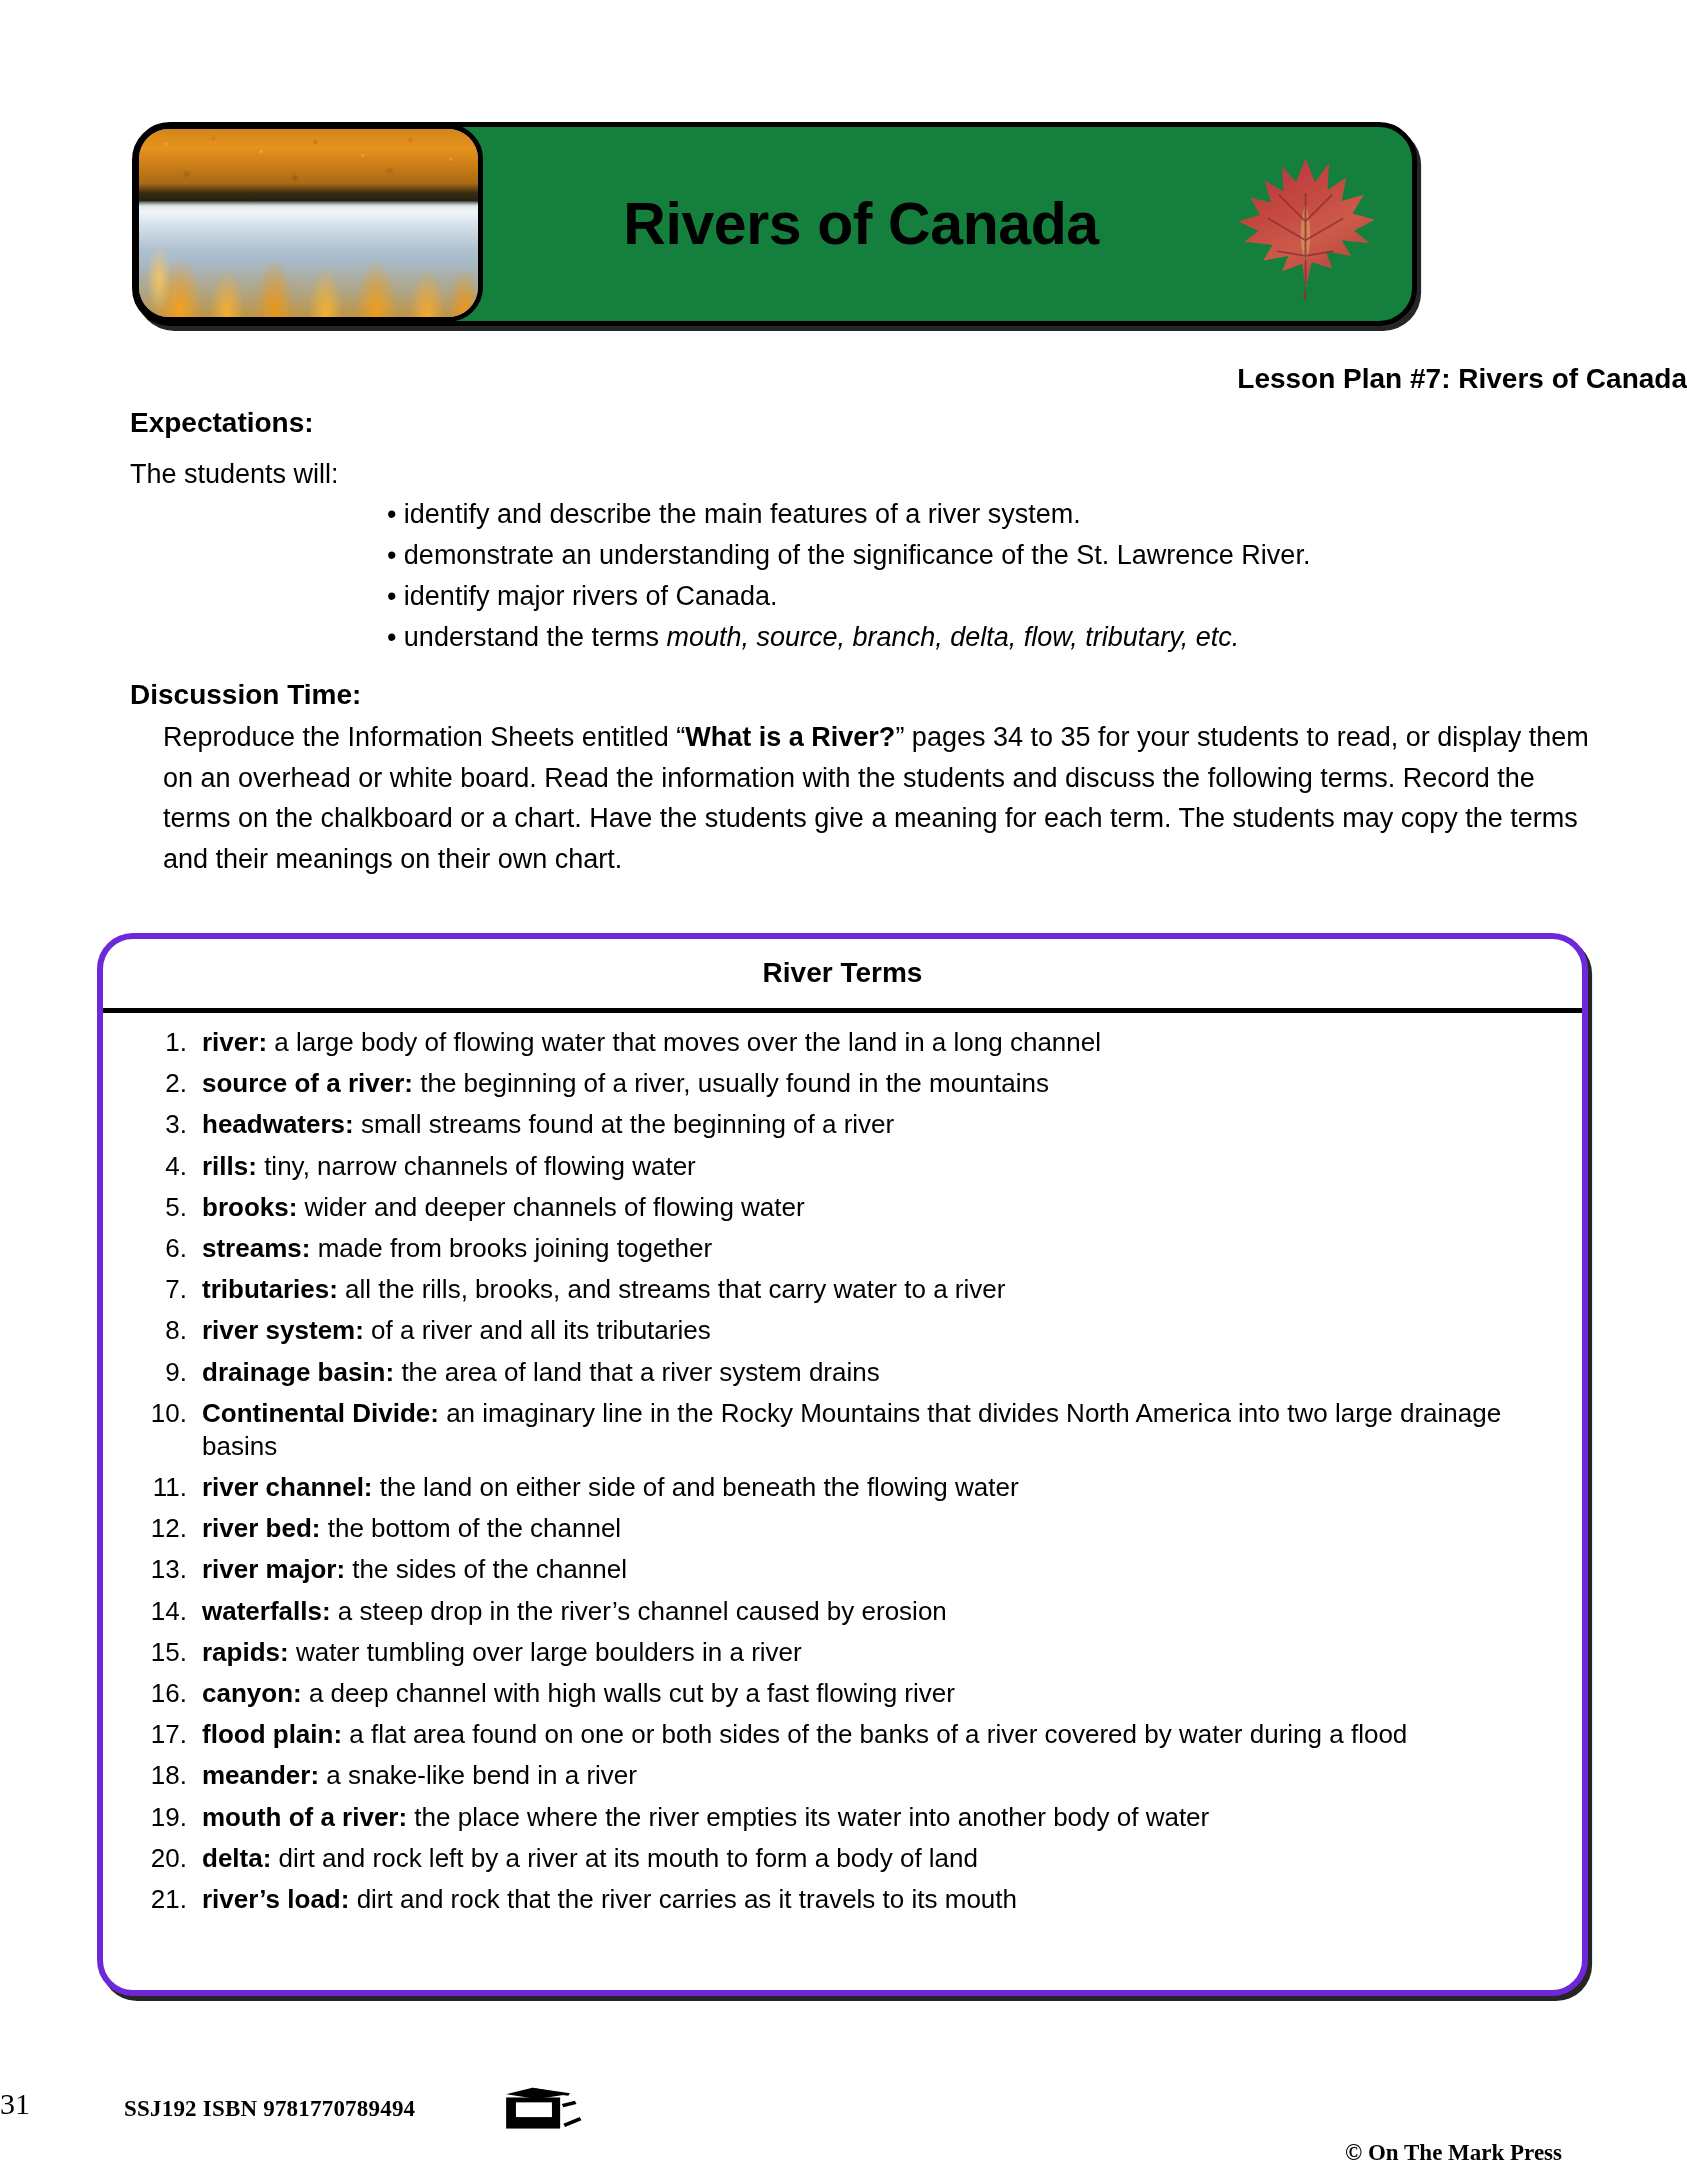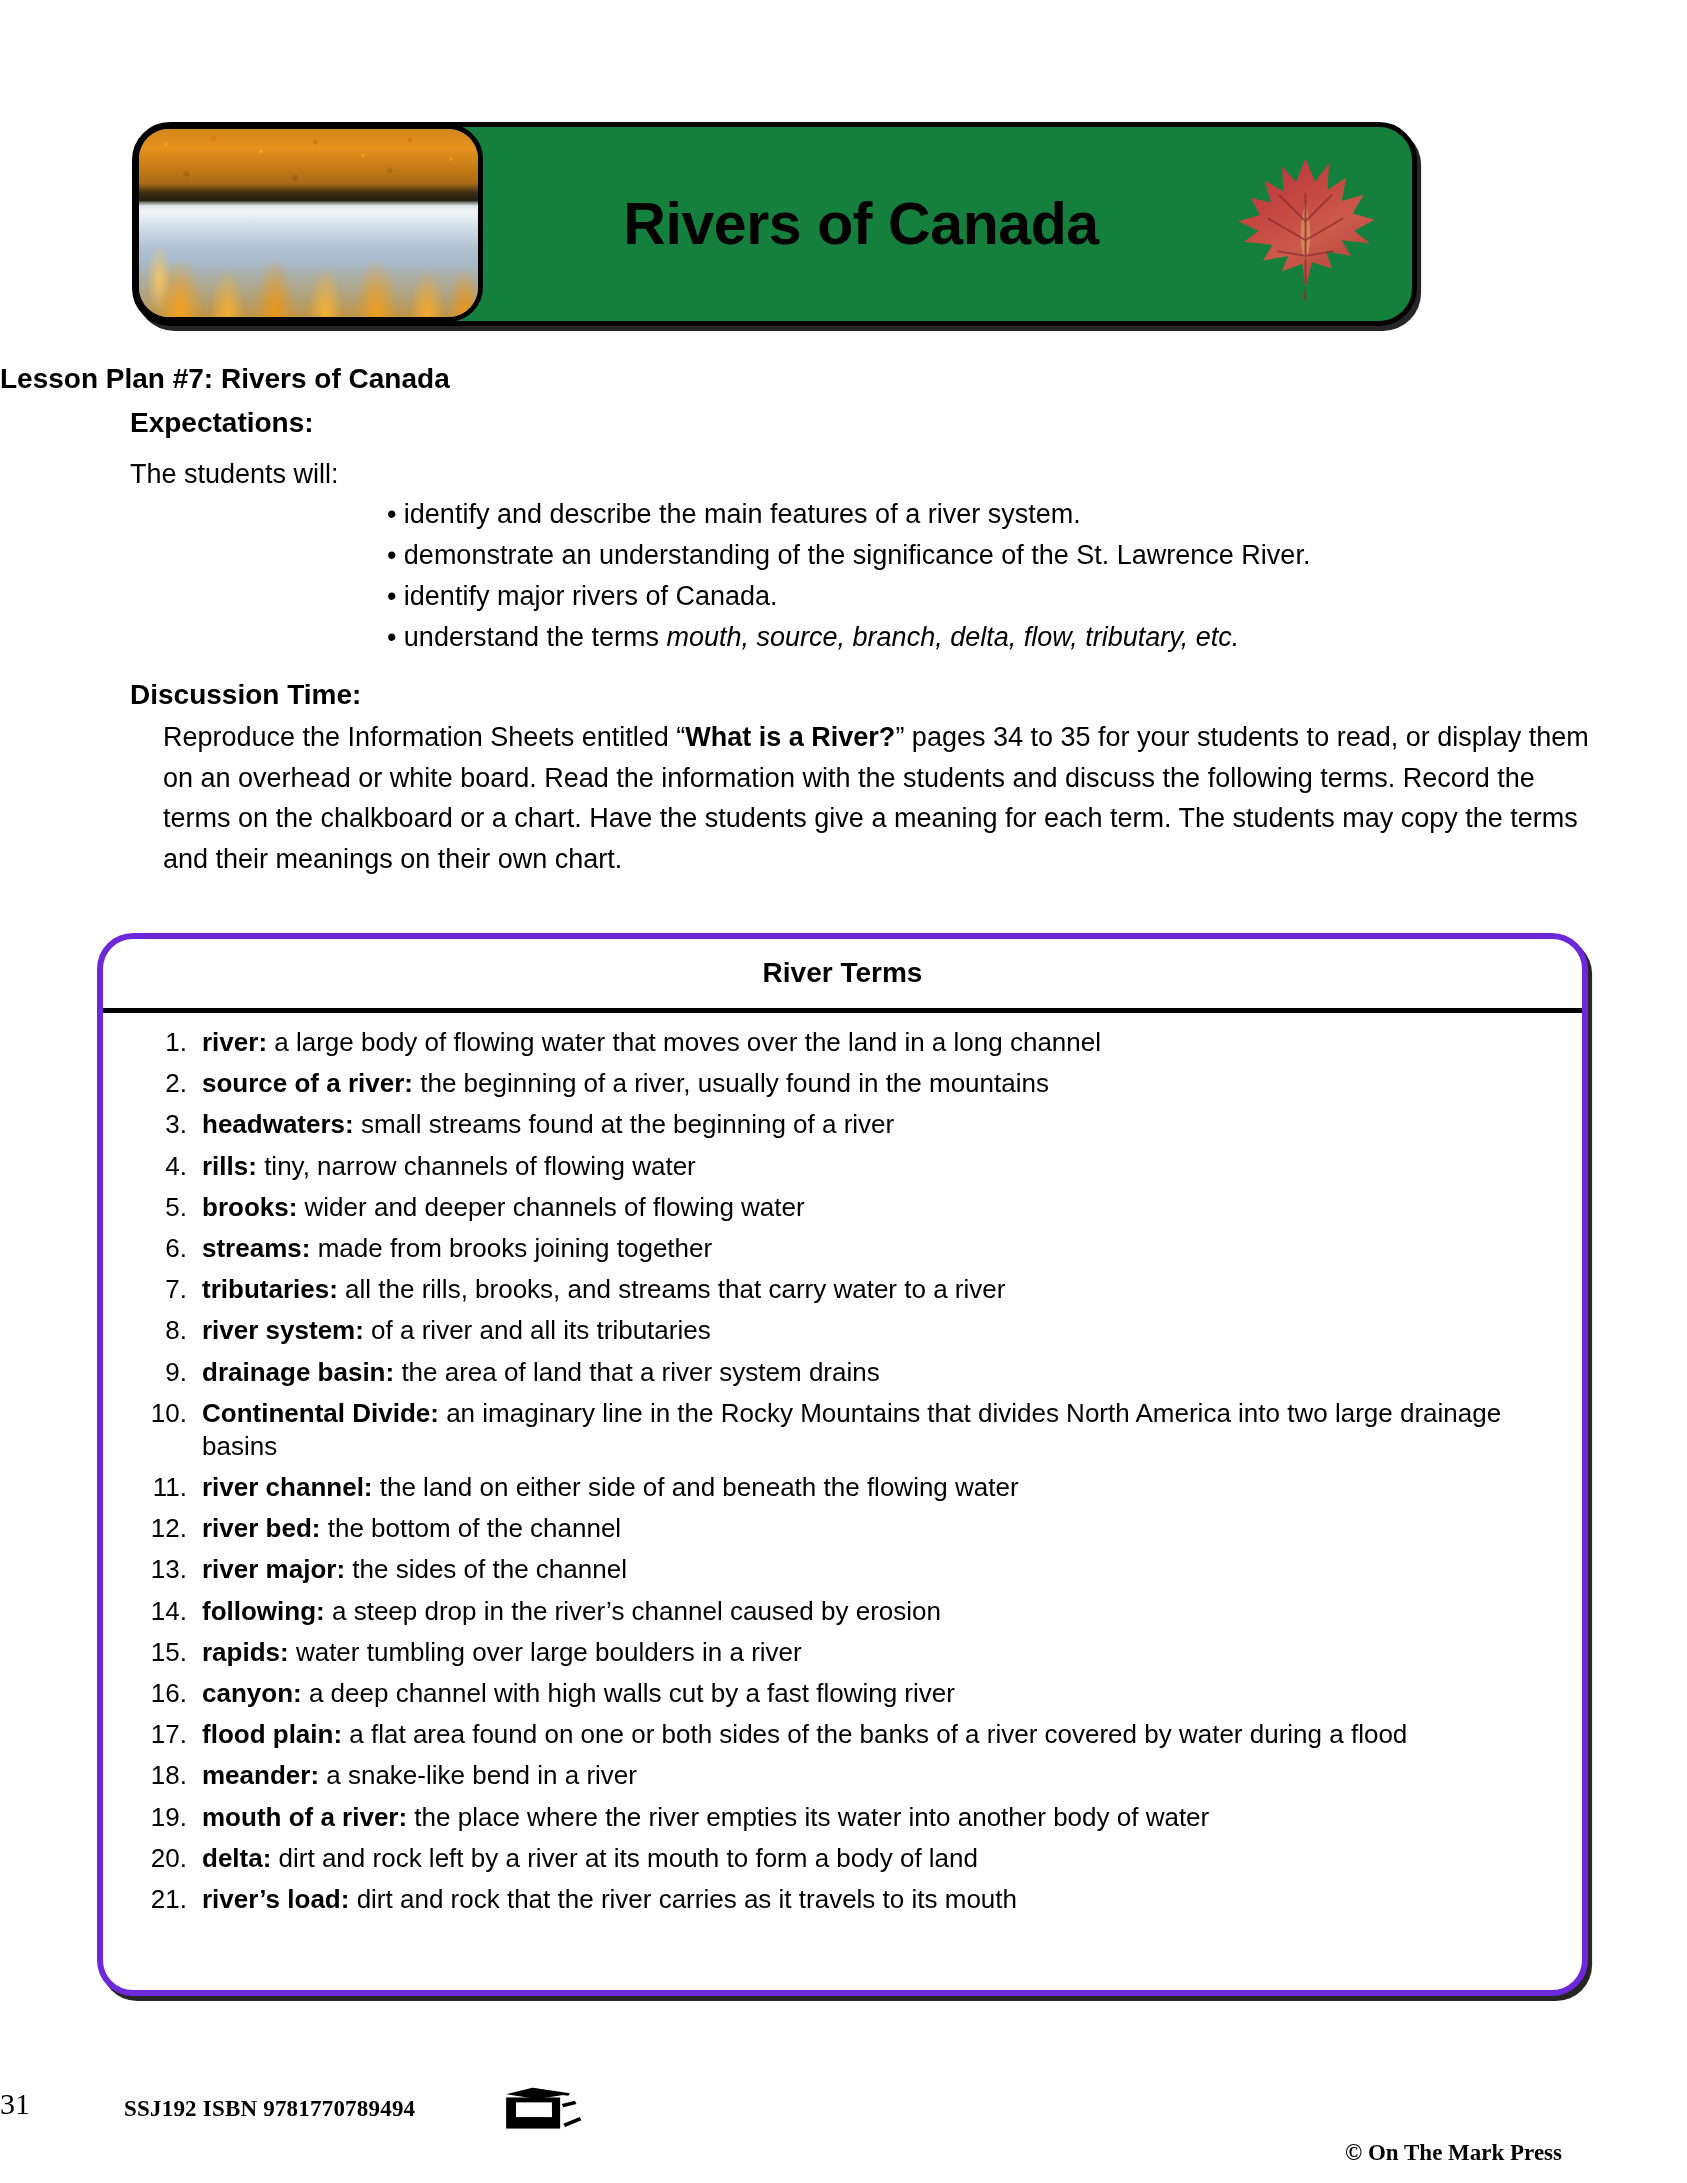--- a/index.html
+++ b/index.html
@@ -123,21 +123,21 @@
     height: 161px;
   }
   .header-leaf svg { display: block; width: 100%; height: 100%; }
 
   
   .lesson-subtitle {
     position: absolute;
     left: 0;
     right: 0;
     top: 363px;
-    text-align: left;
+    text-align: right;
     font-size: 28px;
     font-weight: bold;
   }
 
   .section-head {
     position: absolute;
     left: 130px;
     font-size: 28px;
     font-weight: bold;
   }
@@ -388,21 +388,21 @@
         <div class="term-row">
           <span class="term-num">12.</span>
           <span class="term-body"><span class="term-word">river bed:</span><span class="term-def"> the bottom of the channel</span></span>
         </div>
         <div class="term-row">
           <span class="term-num">13.</span>
           <span class="term-body"><span class="term-word">river major:</span><span class="term-def"> the sides of the channel</span></span>
         </div>
         <div class="term-row">
           <span class="term-num">14.</span>
-          <span class="term-body"><span class="term-word">following:</span><span class="term-def"> a steep drop in the river’s channel caused by erosion</span></span>
+          <span class="term-body"><span class="term-word">waterfalls:</span><span class="term-def"> a steep drop in the river’s channel caused by erosion</span></span>
         </div>
         <div class="term-row">
           <span class="term-num">15.</span>
           <span class="term-body"><span class="term-word">rapids:</span><span class="term-def"> water tumbling over large boulders in a river</span></span>
         </div>
         <div class="term-row">
           <span class="term-num">16.</span>
           <span class="term-body"><span class="term-word">canyon:</span><span class="term-def"> a deep channel with high walls cut by a fast flowing river</span></span>
         </div>
         <div class="term-row">

